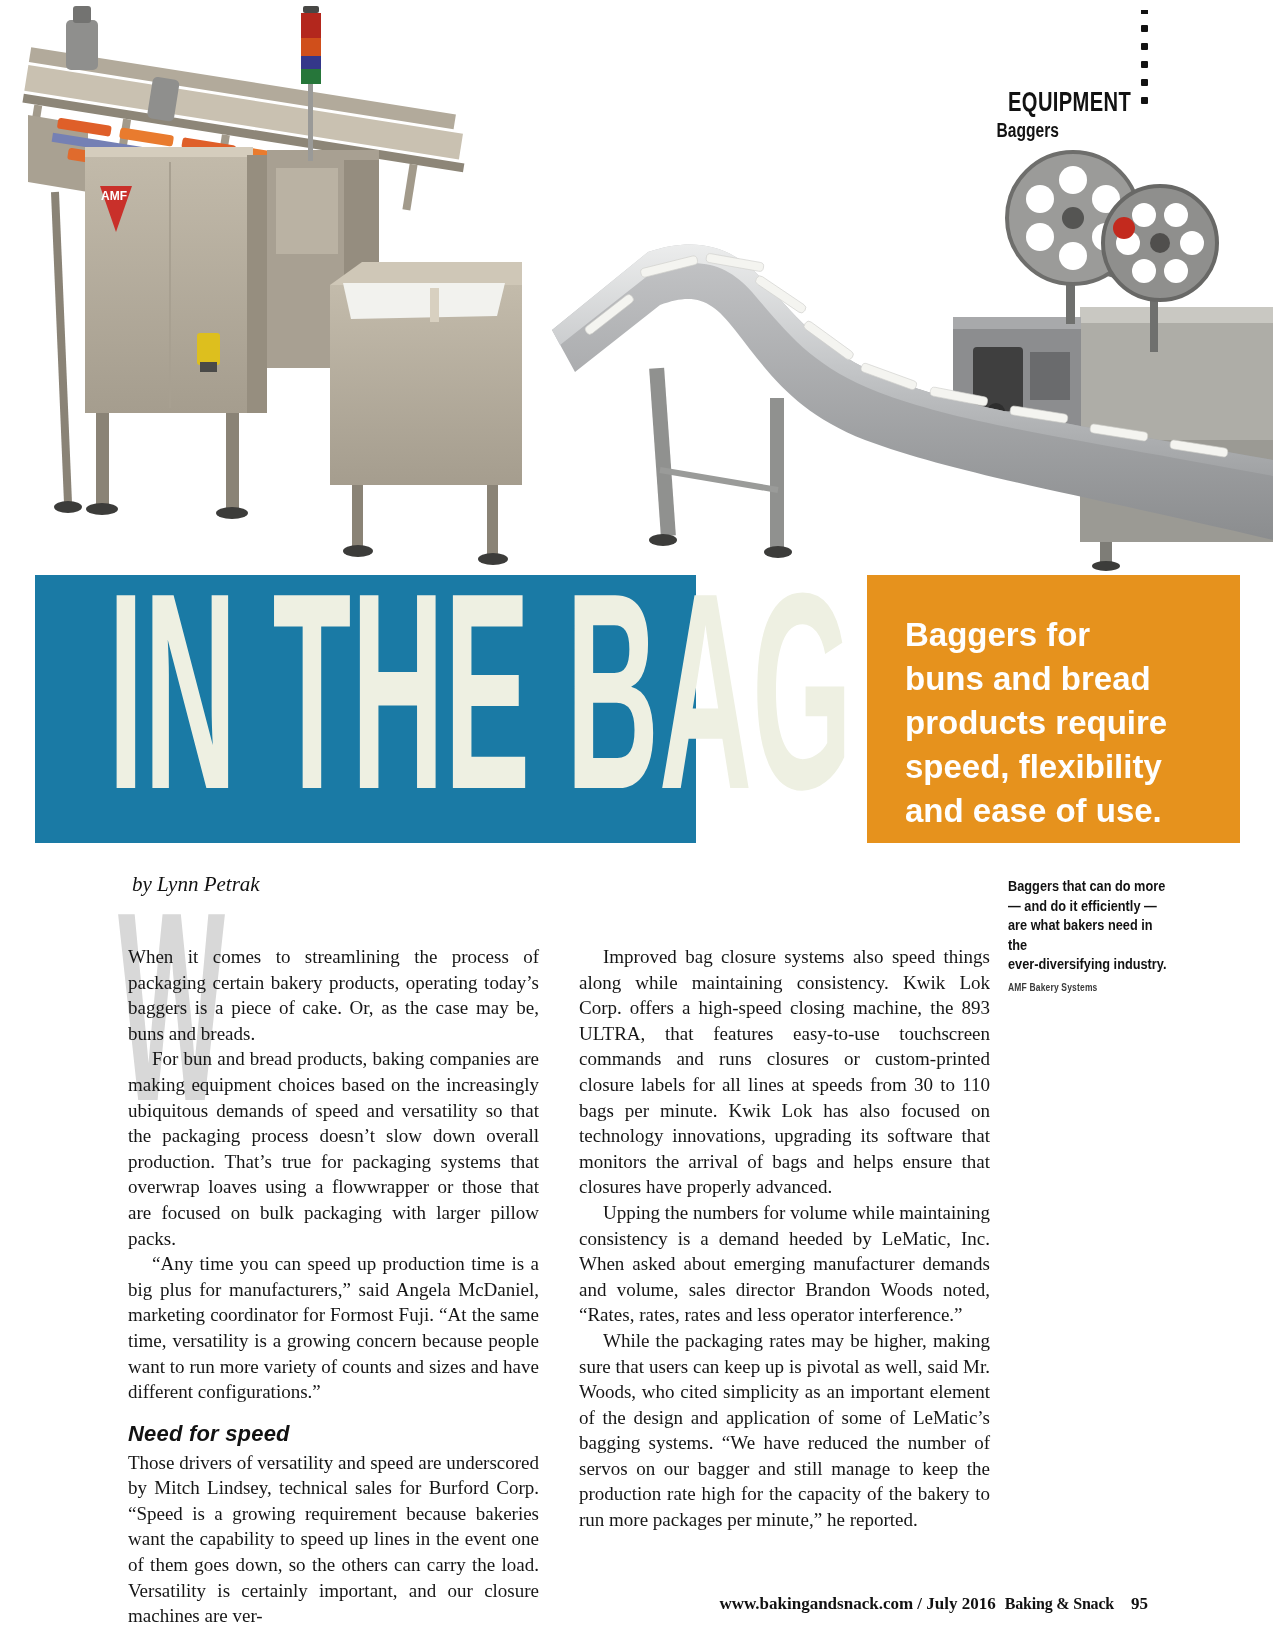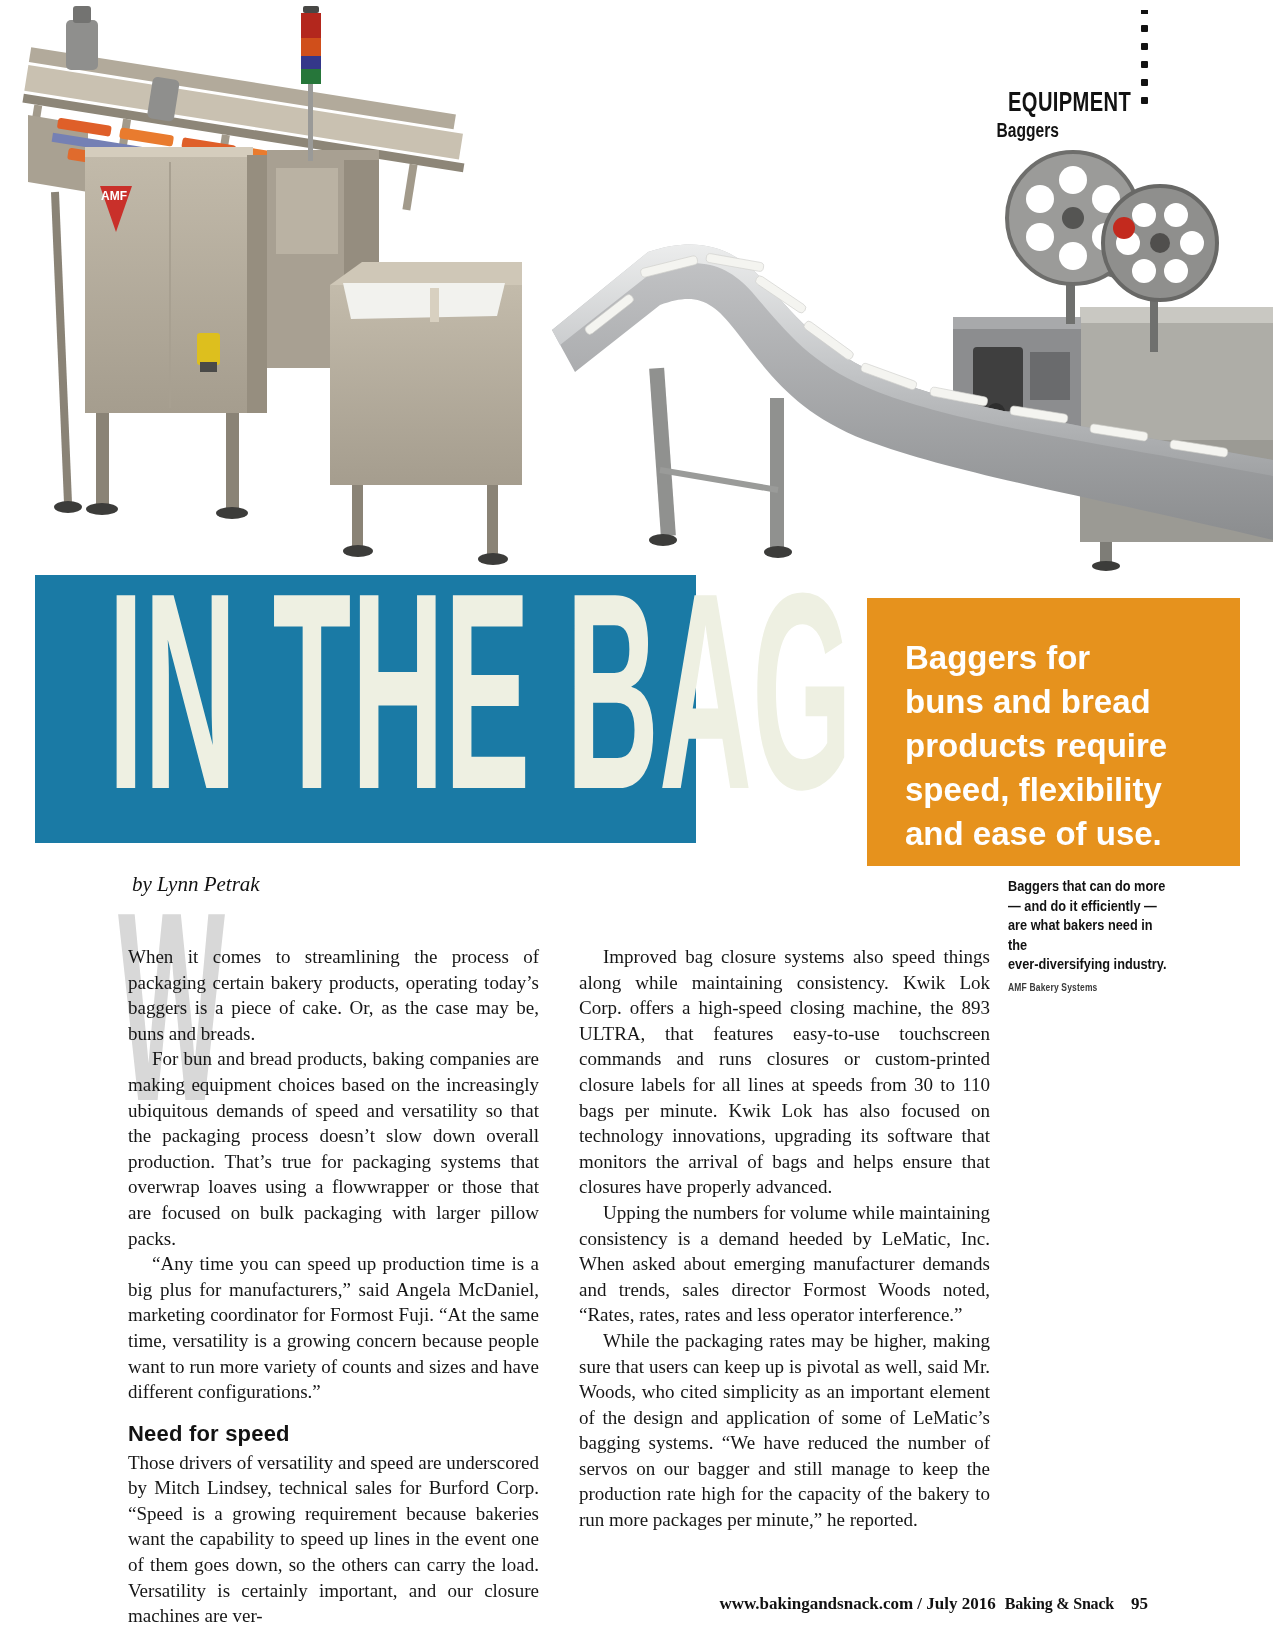--- a/index.html
+++ b/index.html
@@ -44,21 +44,20 @@
   }
   .title-text {
     position:absolute; left:73px; top:-24px;
     font-family:"Liberation Sans", sans-serif; font-weight:bold;
     font-size:280px; line-height:280px; white-space:nowrap;
     color:#eef0e2; transform:scaleX(.46); transform-origin:left top;
   }
   .deck-band {
     position:absolute; left:867px; top:575px; width:373px; height:268px;
     background:#e6921d;
-    margin-top:23px;
   }
   .deck-text {
     padding:38px 0 0 38px;
     font-family:"Liberation Sans", sans-serif; font-weight:bold;
     font-size:33px; line-height:44px; color:#ffffff; white-space:pre-line;
   }
 
   
   .byline {
     position:absolute; left:132px; top:872px;
@@ -73,21 +72,21 @@
   .article {
     position:absolute; left:128px; top:944px; width:862px; z-index:2;
     display:flex; gap:40px;
   }
   .col { width:417px; text-align:justify; font-size:19px; line-height:25.6px; }
   .col p { text-indent:24px; }
   .col p.noindent { text-indent:0; }
   .subhead {
     font-family:"Liberation Sans", sans-serif; font-weight:bold;
     font-size:22px; line-height:26px; margin:16px 0 3px 0;
-    text-align:left; letter-spacing:.2px; color:#121212;
+    text-align:left; letter-spacing:.2px; color:#121212;font-style:italic;
   }
 
   
   .caption {
     position:absolute; left:1008px; top:876px; width:190px;
     font-family:"Liberation Sans", sans-serif; font-weight:bold;
     font-size:15px; line-height:19.5px; color:#121212;
     transform:scaleX(.85); transform-origin:left top;
   }
   .caption-text { white-space:pre-line; }
@@ -285,21 +284,21 @@
   <div class="article">
     <div class="col">
       <p class="noindent">When it comes to streamlining the process of packaging certain bakery products, operating today’s baggers is a piece of cake. Or, as the case may be, buns and breads.</p>
       <p>For bun and bread products, baking companies are making equipment choices based on the increasingly ubiquitous demands of speed and versatility so that the packaging process doesn’t slow down overall production. That’s true for packaging systems that overwrap loaves using a flowwrapper or those that are focused on bulk packaging with larger pillow packs.</p>
       <p>“Any time you can speed up production time is a big plus for manufacturers,” said Angela McDaniel, marketing coordinator for Formost Fuji. “At the same time, versatility is a growing concern because people want to run more variety of counts and sizes and have different configurations.”</p>
       <h3 class="subhead">Need for speed</h3>
       <p class="noindent">Those drivers of versatility and speed are underscored by Mitch Lindsey, technical sales for Burford Corp. “Speed is a growing requirement because bakeries want the capability to speed up lines in the event one of them goes down, so the others can carry the load. Versatility is certainly important, and our closure machines are ver-</p>
     </div>
     <div class="col">
       <p>Improved bag closure systems also speed things along while maintaining consistency. Kwik Lok Corp. offers a high-speed closing machine, the 893 ULTRA, that features easy-to-use touchscreen commands and runs closures or custom-printed closure labels for all lines at speeds from 30 to 110 bags per minute. Kwik Lok has also focused on technology innovations, upgrading its software that monitors the arrival of bags and helps ensure that closures have properly advanced.</p>
-      <p>Upping the numbers for volume while maintaining consistency is a demand heeded by LeMatic, Inc. When asked about emerging manufacturer demands and trends, sales director Formost Woods noted, “Rates, rates, rates and less operator interference.”</p>
+      <p>Upping the numbers for volume while maintaining consistency is a demand heeded by LeMatic, Inc. When asked about emerging manufacturer demands and volume, sales director Brandon Woods noted, “Rates, rates, rates and less operator interference.”</p>
       <p>While the packaging rates may be higher, making sure that users can keep up is pivotal as well, said Mr. Woods, who cited simplicity as an important element of the design and application of some of LeMatic’s bagging systems. “We have reduced the number of servos on our bagger and still manage to keep the production rate high for the capacity of the bakery to run more packages per minute,” he reported.</p>
     </div>
   </div>
 
   <div class="caption">
     <div class="caption-text">Baggers that can do more
 — and do it efficiently —
 are what bakers need in the
 ever-diversifying industry.</div>
     <div class="caption-credit">AMF Bakery Systems</div>

